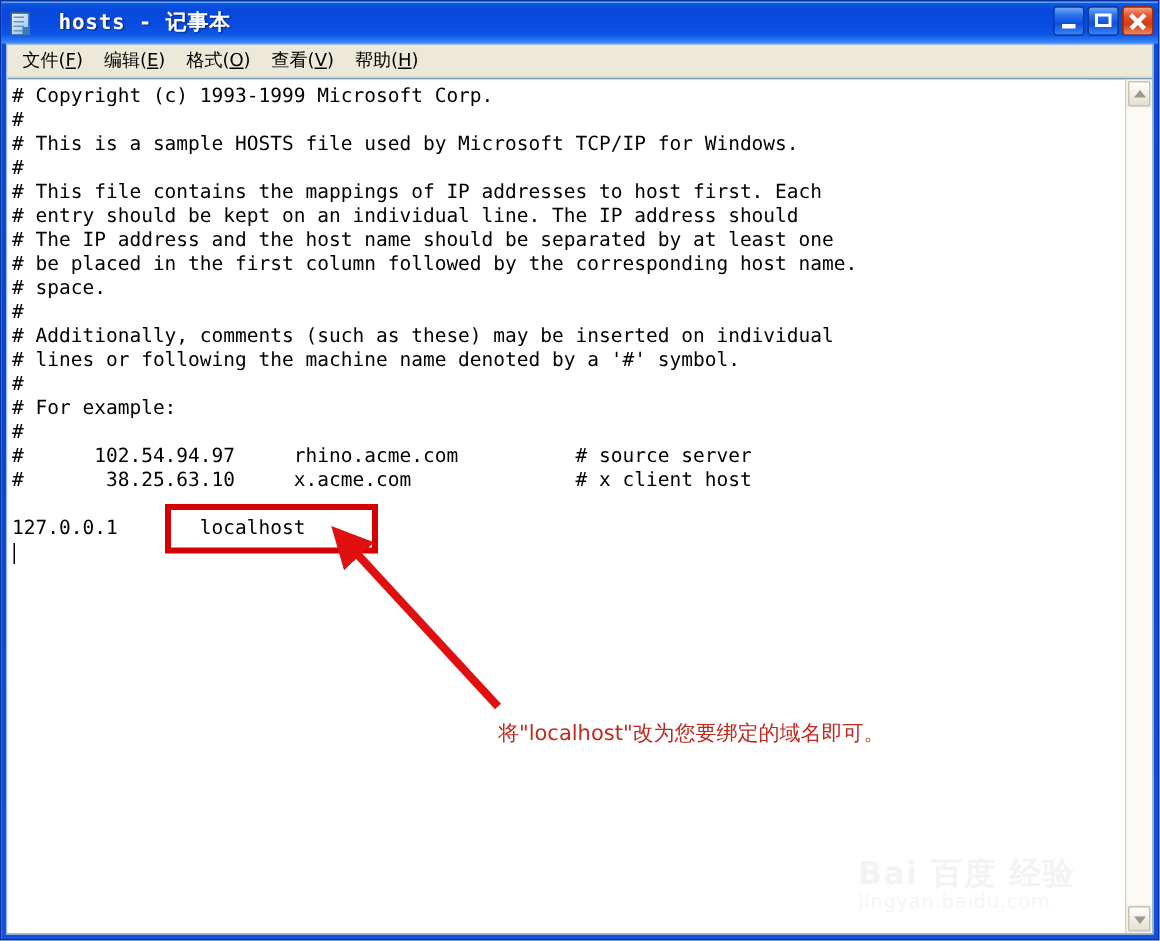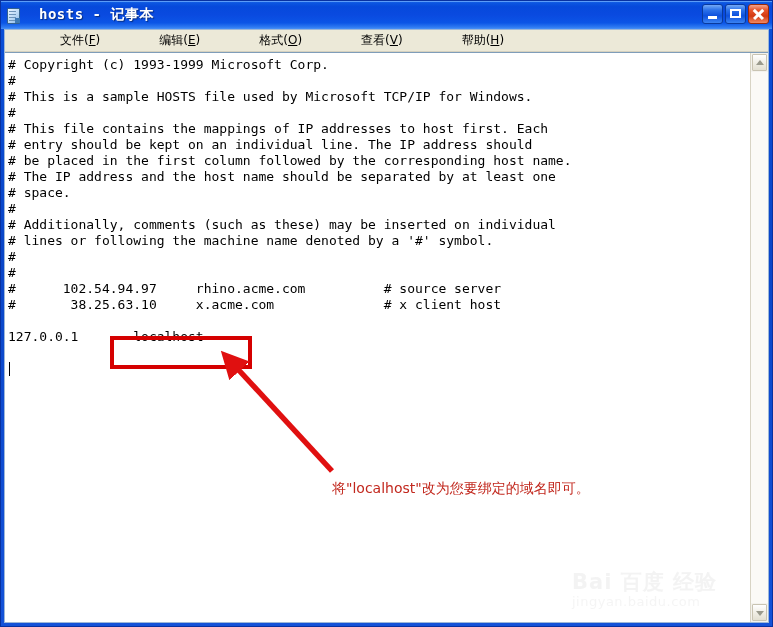--- a/index.html
+++ b/index.html
@@ -143,21 +143,20 @@
     border-bottom: 1px solid #d6d2c0;
   }
   .menu-item {
     font-family: "DejaVu Sans", sans-serif;
     font-size: 12px;
     color: #000;
     padding: 2px 7px 3px 7px;
     white-space: nowrap;
     cursor: default;
     line-height: 14px;
-    margin-left: 45px;
   }
   .menu-item .acc { text-decoration: underline; }
 
   
   #editor-wrap {
     flex: 1 1 auto;
     display: flex;
     position: relative;
     background: #ffffff;
     border-top: 1px solid #7f9db9;
@@ -317,27 +316,28 @@
     <div id="editor-wrap">
 
       <div id="textarea">
 
         <div class="line"># Copyright (c) 1993-1999 Microsoft Corp.</div>
           <div class="line">#</div>
           <div class="line"># This is a sample HOSTS file used by Microsoft TCP/IP for Windows.</div>
           <div class="line">#</div>
           <div class="line"># This file contains the mappings of IP addresses to host first. Each</div>
           <div class="line"># entry should be kept on an individual line. The IP address should</div>
+          <div class="line"># The IP address and the host name should be separated by at least one</div>
           <div class="line"># be placed in the first column followed by the corresponding host name.</div>
-          <div class="line"># The IP address and the host name should be separated by at least one</div>
           <div class="line"># space.</div>
           <div class="line">#</div>
           <div class="line"># Additionally, comments (such as these) may be inserted on individual</div>
           <div class="line"># lines or following the machine name denoted by a '#' symbol.</div>
           <div class="line">#</div>
+          <div class="line"># For example:</div>
           <div class="line">#</div>
           <div class="line">#      102.54.94.97     rhino.acme.com          # source server</div>
           <div class="line">#       38.25.63.10     x.acme.com              # x client host</div>
           <div class="line"></div>
           <div class="line">127.0.0.1       localhost</div>
           <div class="line"></div>
           <div id="caret" style="top: 309px;"></div>
       </div>
 
       <div id="vscroll">

